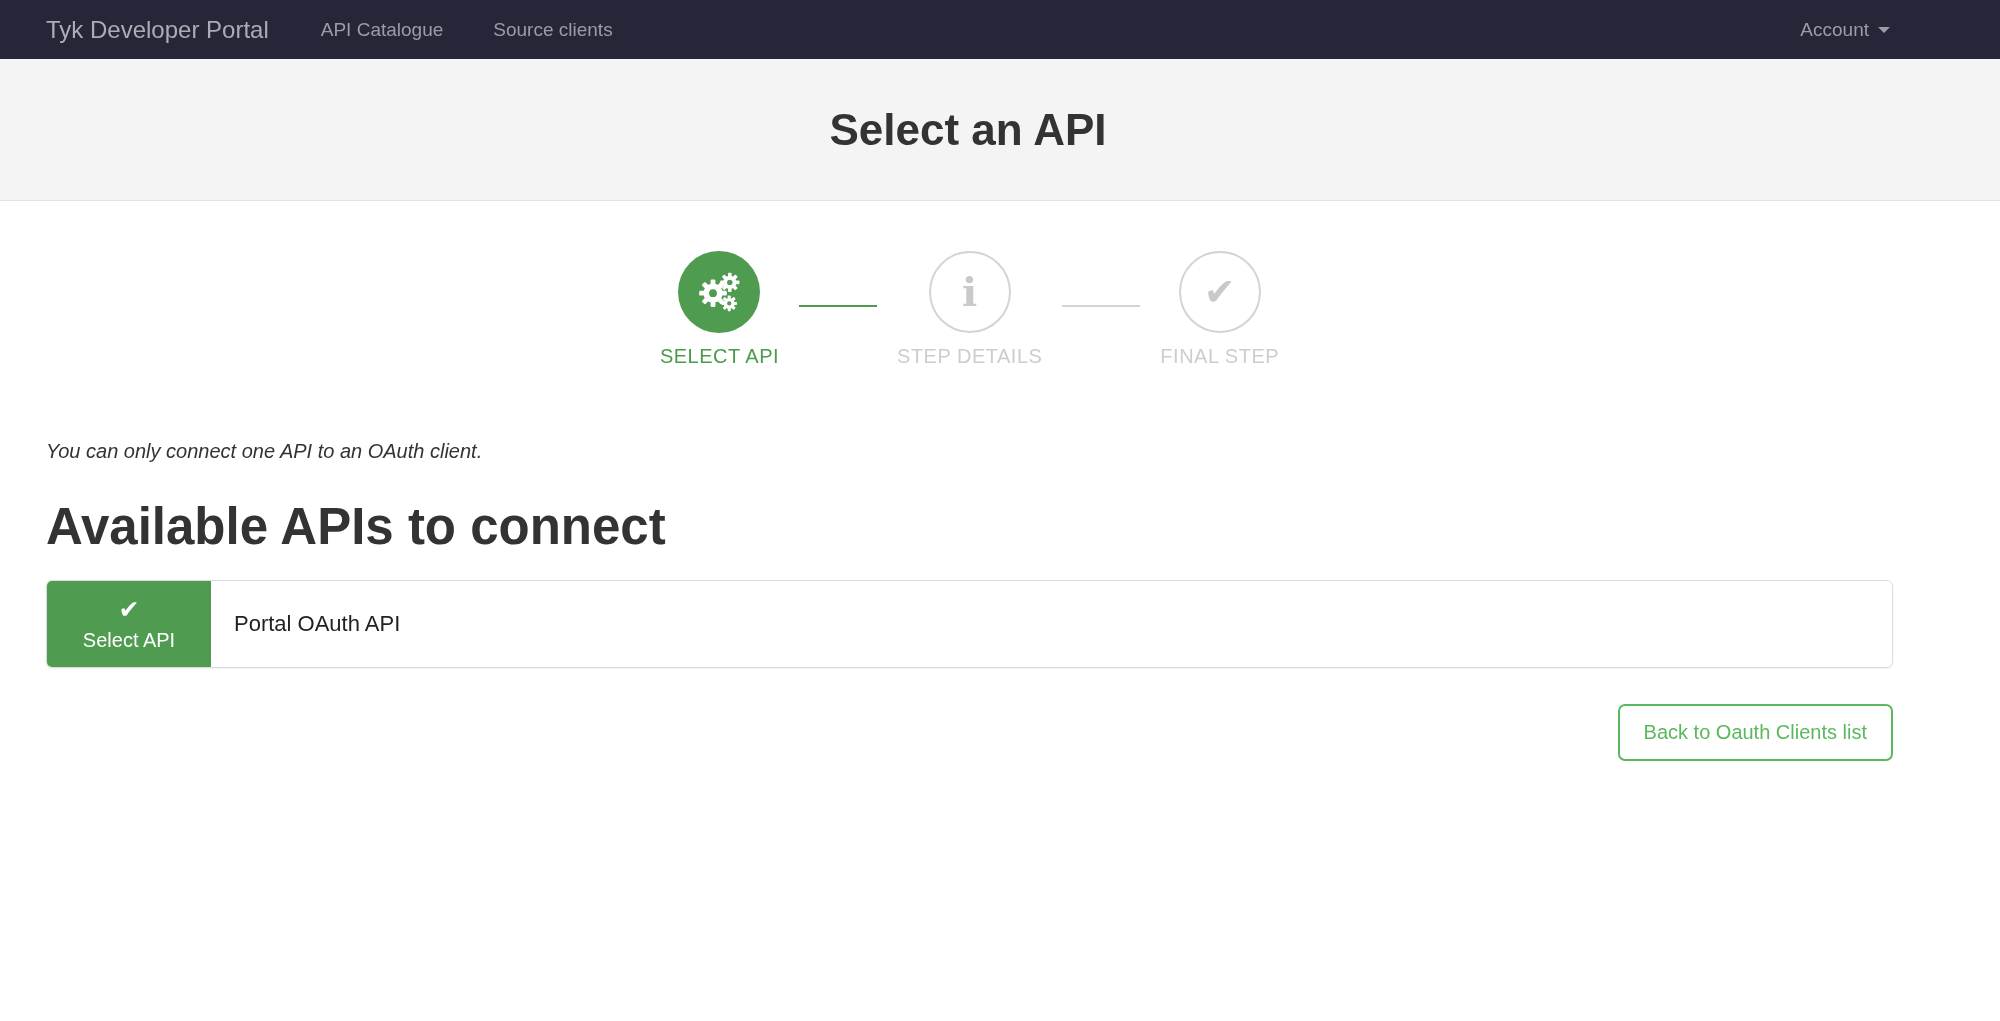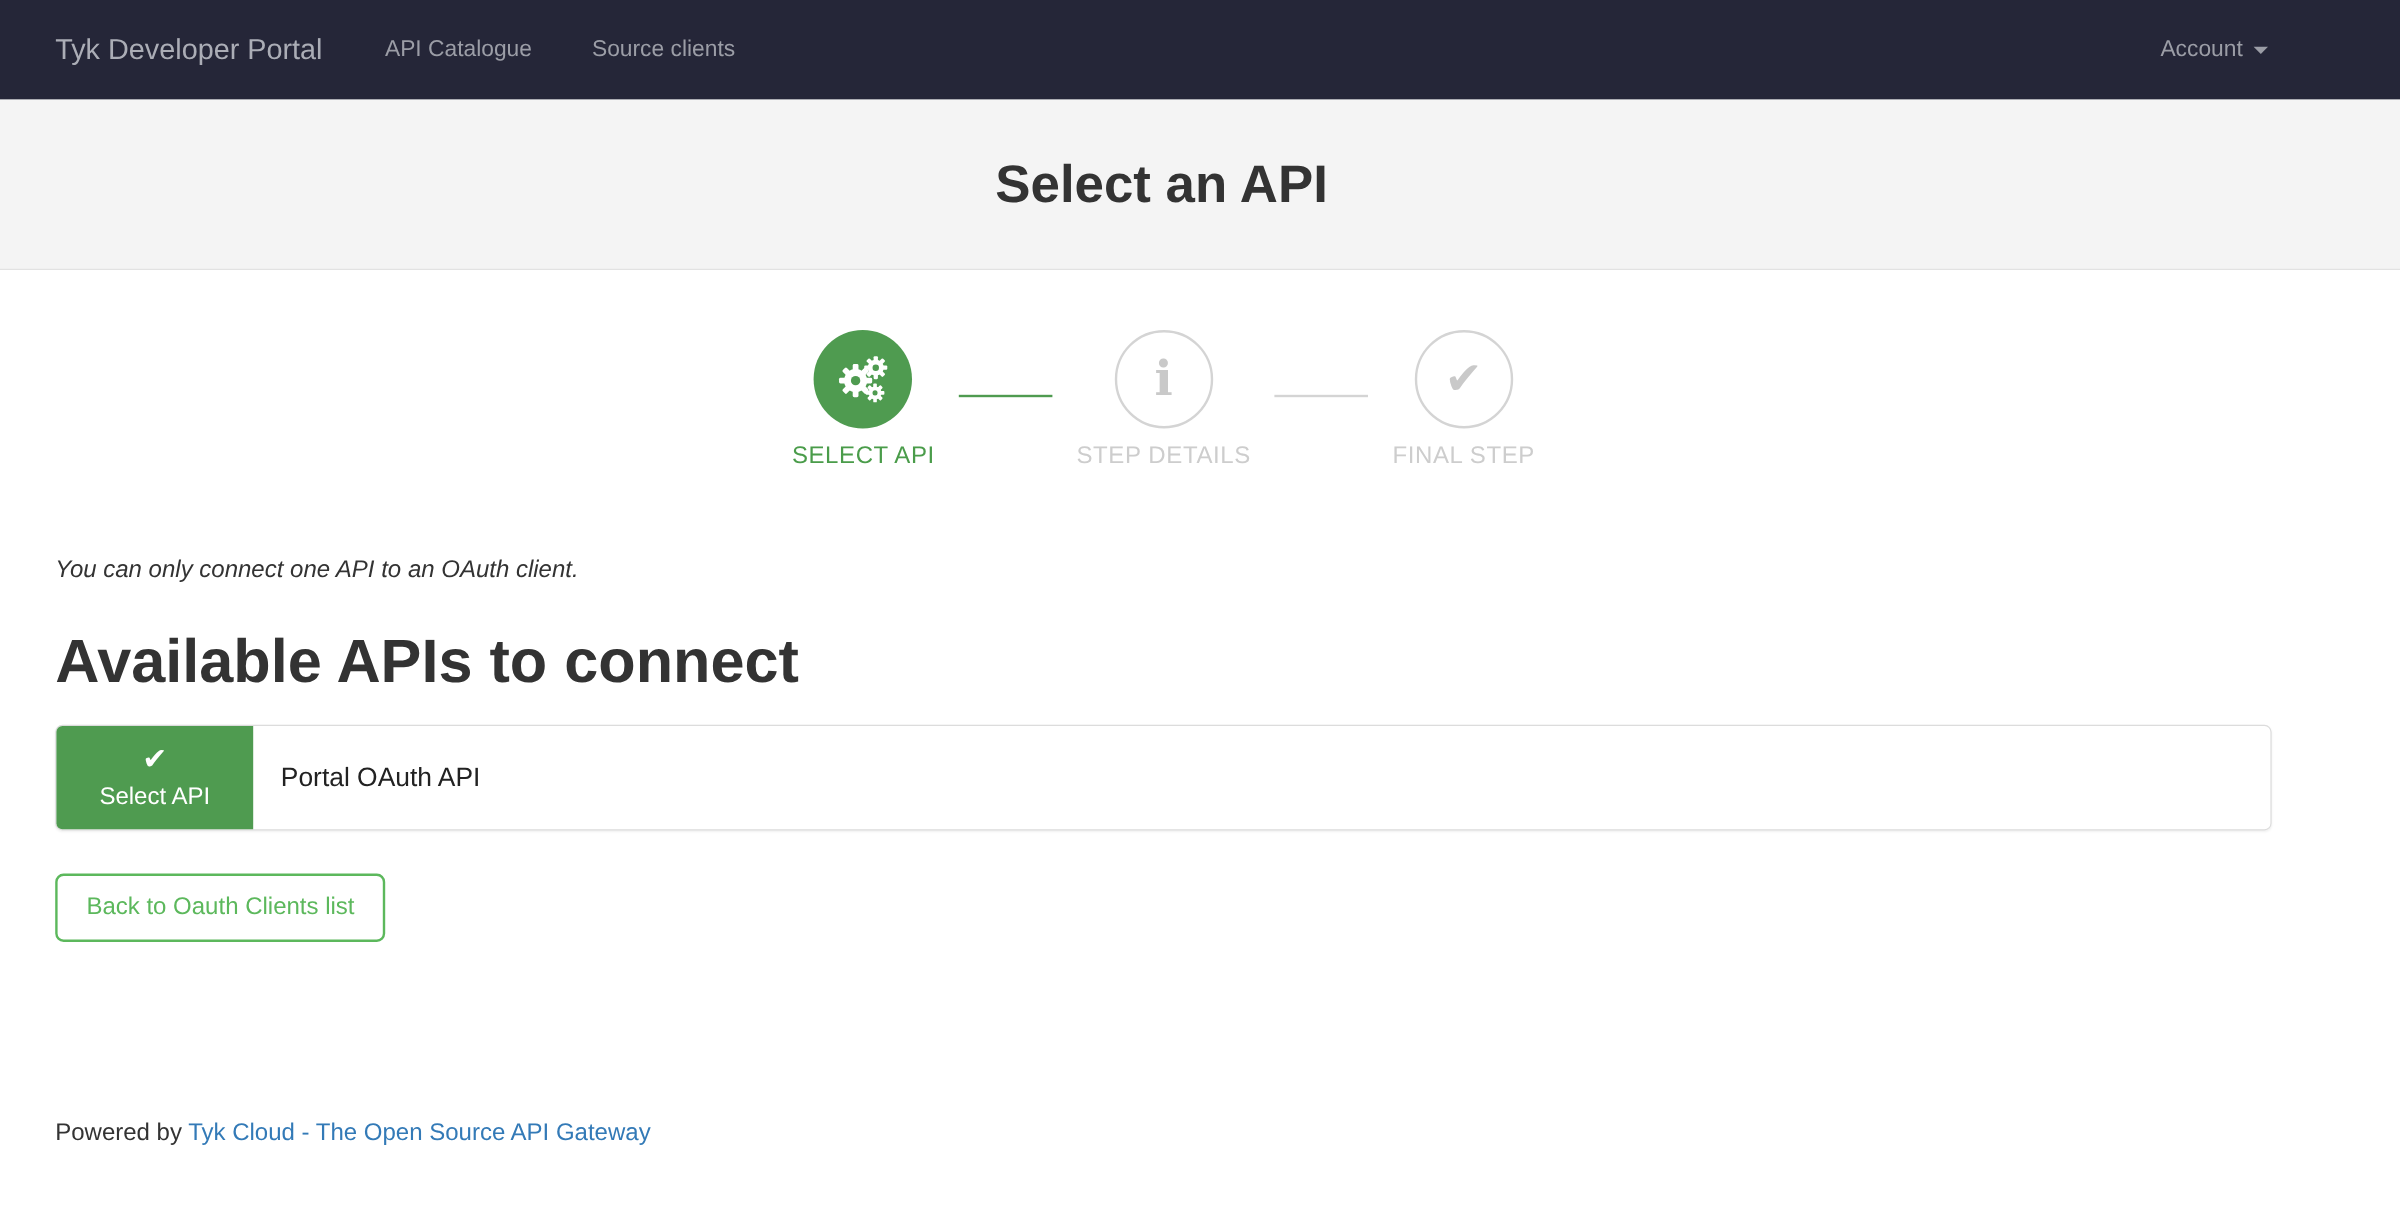--- a/index.html
+++ b/index.html
@@ -5,21 +5,21 @@
   * { box-sizing: border-box; margin: 0; padding: 0; }
   html, body { background: #fff; }
   body {
     width: 2000px; height: 1021px; overflow: hidden;
     font-family: "Liberation Sans", sans-serif;
     color: #333;
   }
 
   
   .navbar {
-    height: 83px; background: #252638;
+    height: 59px; background: #252638;
     display: flex; align-items: center;
     padding: 0 110px 0 46px;
   }
   .navbar-brand {
     color: #abadb6; font-size: 24px; text-decoration: none;
     margin-right: 52px; cursor: pointer;
   }
   .nav-link {
     color: #9b9da6; font-size: 19px; text-decoration: none;
     margin-right: 50px; cursor: pointer;
@@ -91,21 +91,21 @@
     border-radius: 5px 0 0 5px;
     display: flex; flex-direction: column; align-items: center; justify-content: center;
     color: #fff;
   }
   .select-api-btn .check-glyph-white { font-size: 25px; line-height: 1; color: #fff; }
   .select-api-btn .select-api-label { font-size: 20px; margin-top: 7px; color: #fff; }
   .api-name {
     align-self: center; padding-left: 23px; font-size: 22px; color: #222;
   }
 
-  .actions { margin-top: 36px; display: flex; align-items: flex-start; flex-direction: column; }
+  .actions { margin-top: 36px; display: flex; align-items: flex-end; flex-direction: column; }
   .btn-back {
     background: #fff; border: 2px solid #5cb85c; border-radius: 7px;
     color: #5cb85c; font-size: 20px; font-family: inherit;
     padding: 15px 24px; cursor: pointer;
   }
   .btn-save {
     margin-left: auto; background: #a6cfa6; border: none; border-radius: 7px;
     color: #fff; font-size: 20px; font-family: inherit;
     padding: 17px 21px; cursor: pointer;
   }
@@ -197,16 +197,13 @@
       <span class="check-glyph-white">✔</span>
       <span class="select-api-label">Select API</span>
     </button>
     <span class="api-name">Portal OAuth API</span>
   </div>
 
   <div class="actions">
     <button class="btn-back">Back to Oauth Clients list</button>
   </div>
 
-  <div class="footer">
-    <span>Powered by </span><a>Tyk Cloud - The Open Source API Gateway</a>
-  </div>
 </div>
 
 </body></html>

